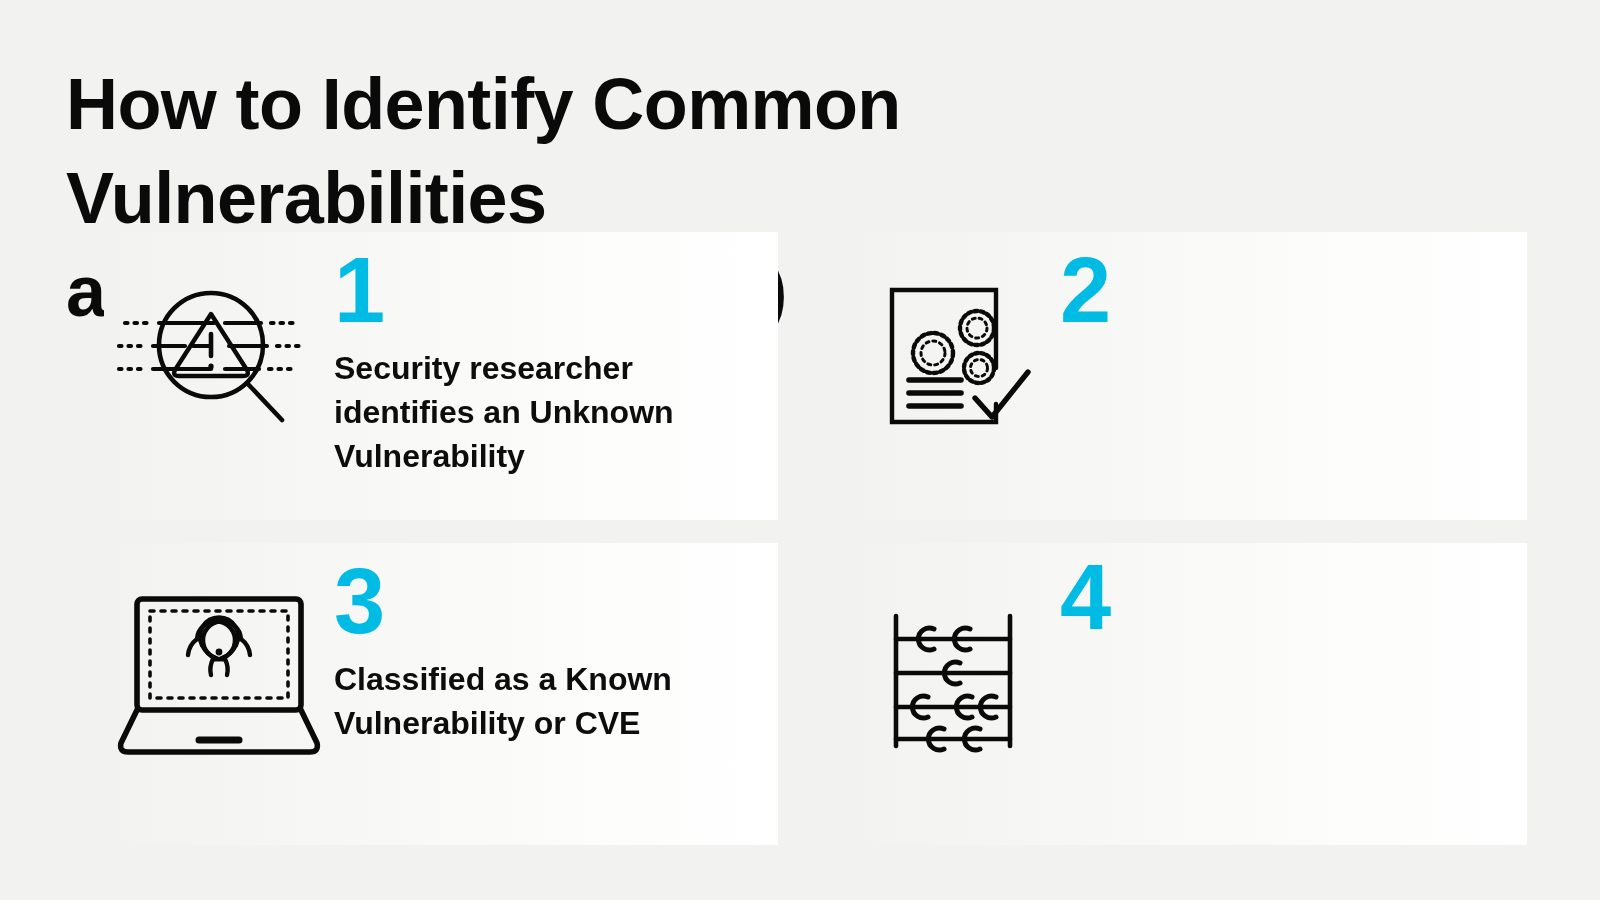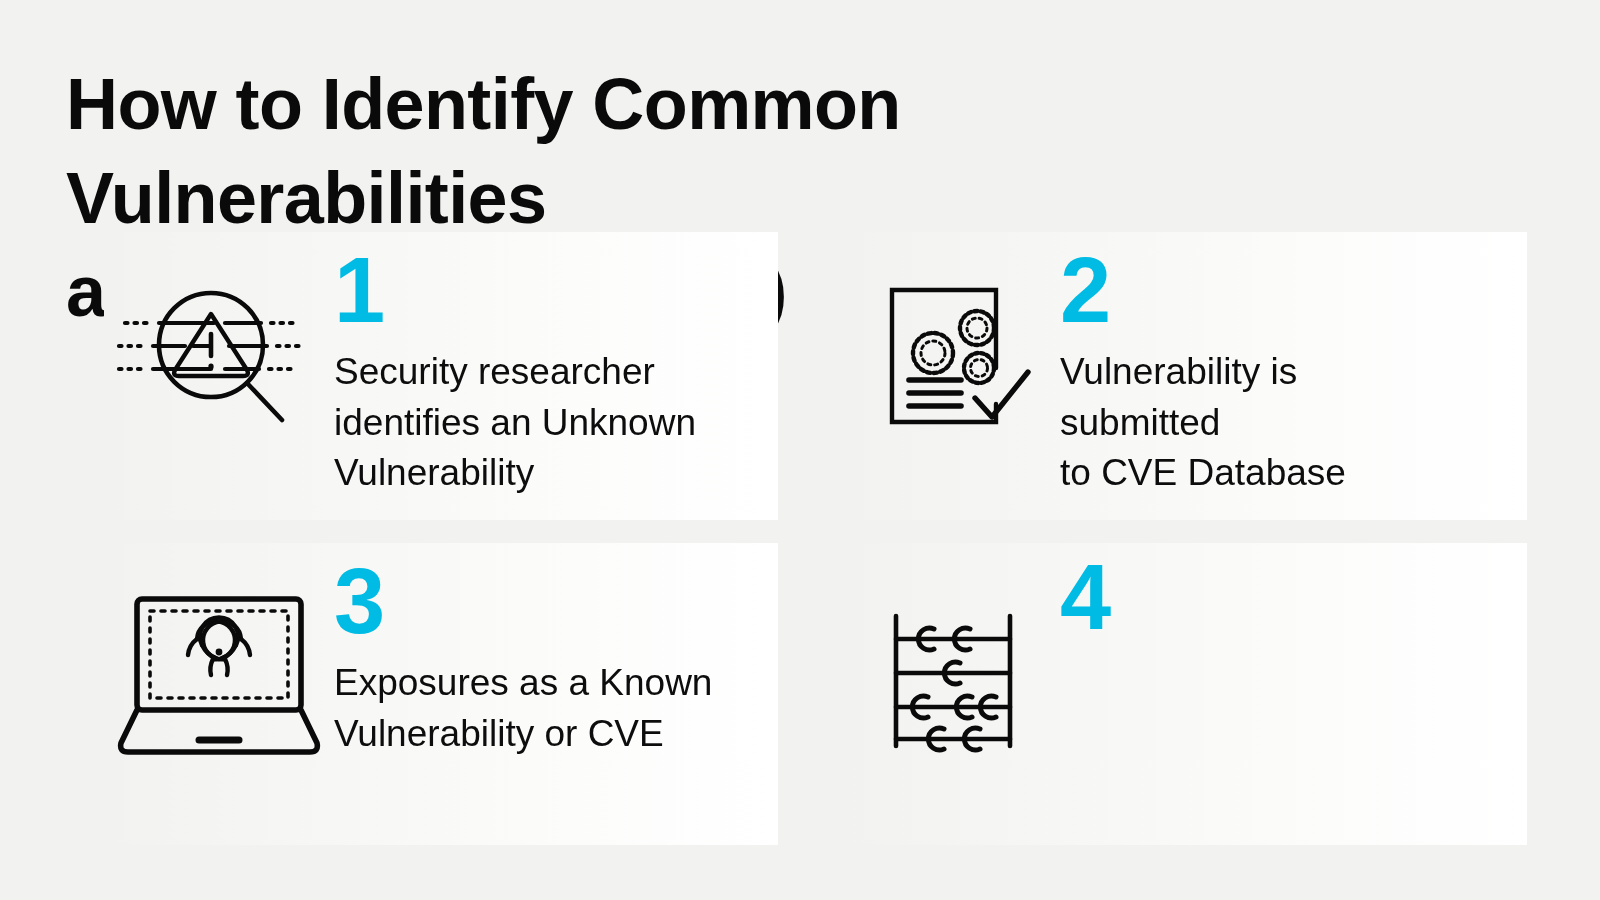--- a/index.html
+++ b/index.html
@@ -65,24 +65,24 @@
   .step-num {
     font-size: 92px;
     line-height: 0.88;
     font-weight: 700;
     color: #00bce4;
     letter-spacing: -2px;
     margin-bottom: 16px;
   }
 
   .step-text {
-    font-size: 37px;
+    font-size: 32px;
     line-height: 1.37;
     color: #0d0d0d;
-    font-weight: 400;
+    font-weight: 700;
     white-space: pre-line;
     max-width: 400px;
   }
 
   .card-2 .step-text, .card-4 .step-text { max-width: 400px; }
 
   svg { display: block; overflow: visible; }
 </style>
 </head>
 <body>
@@ -155,22 +155,20 @@
             <circle cx="0" cy="0" r="15" stroke-width="4.4" stroke-dasharray="3 3"></circle>
             <circle cx="0" cy="0" r="8.5" stroke-width="3" stroke-dasharray="3 4"></circle>
           </g>
 
           <path d="M97 122 L114 141 L150 96" stroke-width="5.4" stroke-linejoin="round"></path>
         </g>
       </svg>
     </div>
     <div class="body-col">
       <div class="step-num">2</div>
-      <div class="step-text">Vulnerability is submitted
-to CVE Database</div>
     </div>
   </div>
 
   <div class="card card-3">
     <div class="icon-wrap">
       <svg width="200" height="165" viewBox="0 0 200 165">
         <g fill="none" stroke="#0a0a0a" stroke-linecap="round" stroke-linejoin="round">
 
           <rect x="18" y="8" width="164" height="111" rx="5" stroke-width="5.6"></rect>
           <rect x="31" y="20" width="138" height="87" stroke-width="3.6" stroke-dasharray="4 7"></rect>
@@ -193,21 +191,21 @@
             <path d="M22 -14 Q30 -8 31 2" stroke-width="4.4"></path>
             <path d="M6 6 Q10 14 8 22" stroke-width="4.4"></path>
 
             <circle cx="0" cy="-1" r="3.4" fill="#0a0a0a" stroke="none"></circle>
           </g>
         </g>
       </svg>
     </div>
     <div class="body-col">
       <div class="step-num">3</div>
-      <div class="step-text">Exposures as a Known
+      <div class="step-text">Classified as a Known
 Vulnerability or CVE</div>
     </div>
   </div>
 
   <div class="card card-4">
     <div class="icon-wrap">
       <svg width="130" height="140" viewBox="0 0 130 140">
         <g fill="none" stroke="#0a0a0a" stroke-width="4.6" stroke-linecap="round">
 
           <line x1="8" y1="5" x2="8" y2="135"></line>

